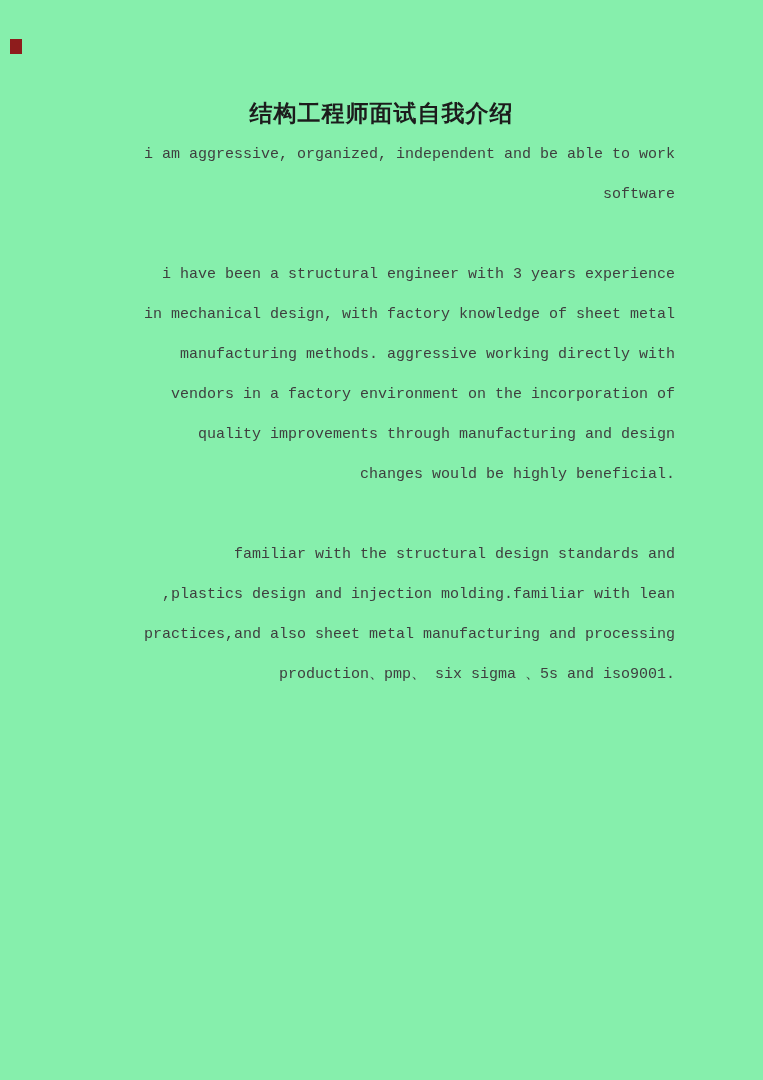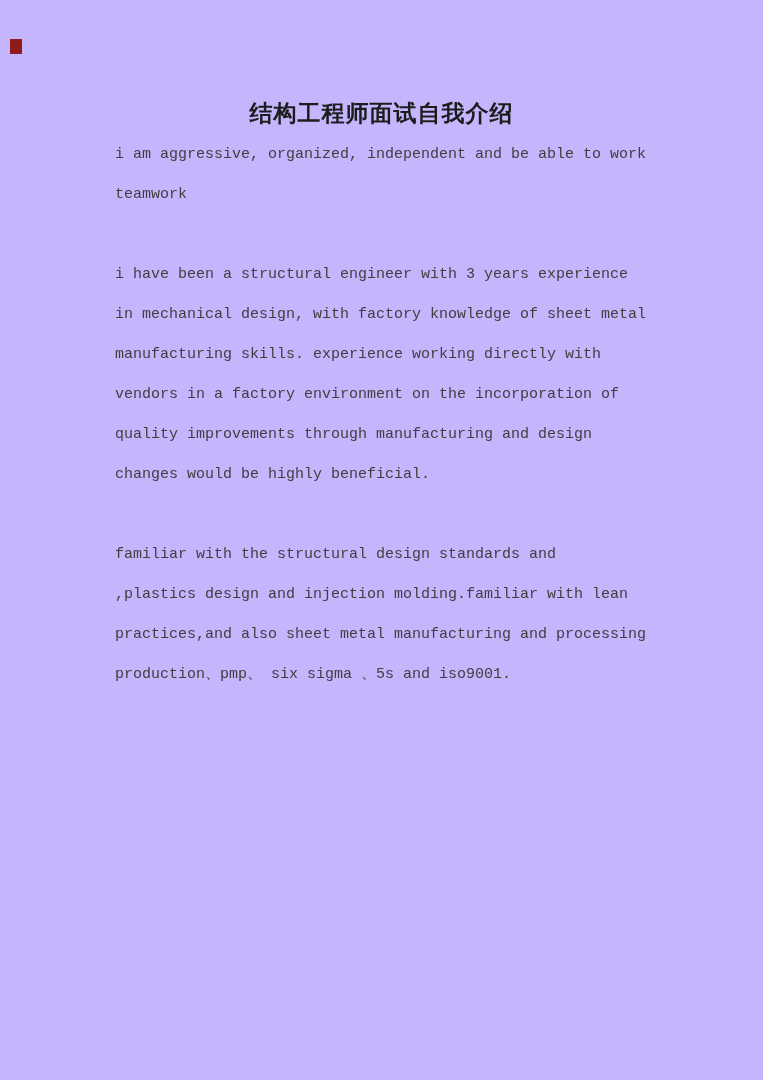--- a/index.html
+++ b/index.html
@@ -4,21 +4,21 @@
 <style>
   * { margin: 0; padding: 0; box-sizing: border-box; }
   html, body {
     background: #ffffff;
     font-family: "Liberation Sans", sans-serif;
   }
   .page {
     position: relative;
     width: 763px;
     height: 1080px;
-    background: #c4b5fd;
+    background: #86efac;
     overflow: hidden;
     margin: 0 auto;
   }
   .corner-mark {
     position: absolute;
     left: 10px;
     top: 39px;
     width: 12px;
     height: 15px;
   }
@@ -40,42 +40,42 @@
     left: 115px;
     width: 560px;
     font-family: "Liberation Mono", "DejaVu Sans Mono", monospace;
     font-size: 15px;
     line-height: 40px;
     color: #3f3f3f;
     letter-spacing: 0;
   }
   .paragraph { margin: 0 0 40px 0; }
   .paragraph:last-child { margin-bottom: 0; }
-  .text-line { white-space: pre; }
+  .text-line { white-space: pre; text-align: right; }
 </style>
 </head>
 <body>
 
 <div class="page">
 
   <div class="corner-mark" style="background: rgb(142, 28, 28);"></div>
 
   <h1 class="doc-title" style="color: rgb(28, 28, 28);">结构工程师面试自我介绍</h1>
 
   <div class="doc-body" style="color: rgb(63, 63, 63);">
 
     <div class="paragraph">
       <div class="text-line">i am aggressive, organized, independent and be able to work</div>
-      <div class="text-line">teamwork</div>
+      <div class="text-line">software</div>
     </div>
 
     <div class="paragraph">
       <div class="text-line">i have been a structural engineer with 3 years experience</div>
       <div class="text-line">in mechanical design, with factory knowledge of sheet metal</div>
-      <div class="text-line">manufacturing skills. experience working directly with</div>
+      <div class="text-line">manufacturing methods. aggressive working directly with</div>
       <div class="text-line">vendors in a factory environment on the incorporation of</div>
       <div class="text-line">quality improvements through manufacturing and design</div>
       <div class="text-line">changes would be highly beneficial.</div>
     </div>
 
     <div class="paragraph">
       <div class="text-line">familiar with the structural design standards and</div>
       <div class="text-line">,plastics design and injection molding.familiar with lean</div>
       <div class="text-line">practices,and also sheet metal manufacturing and processing</div>
       <div class="text-line">production、pmp、 six sigma 、5s and iso9001.</div>

